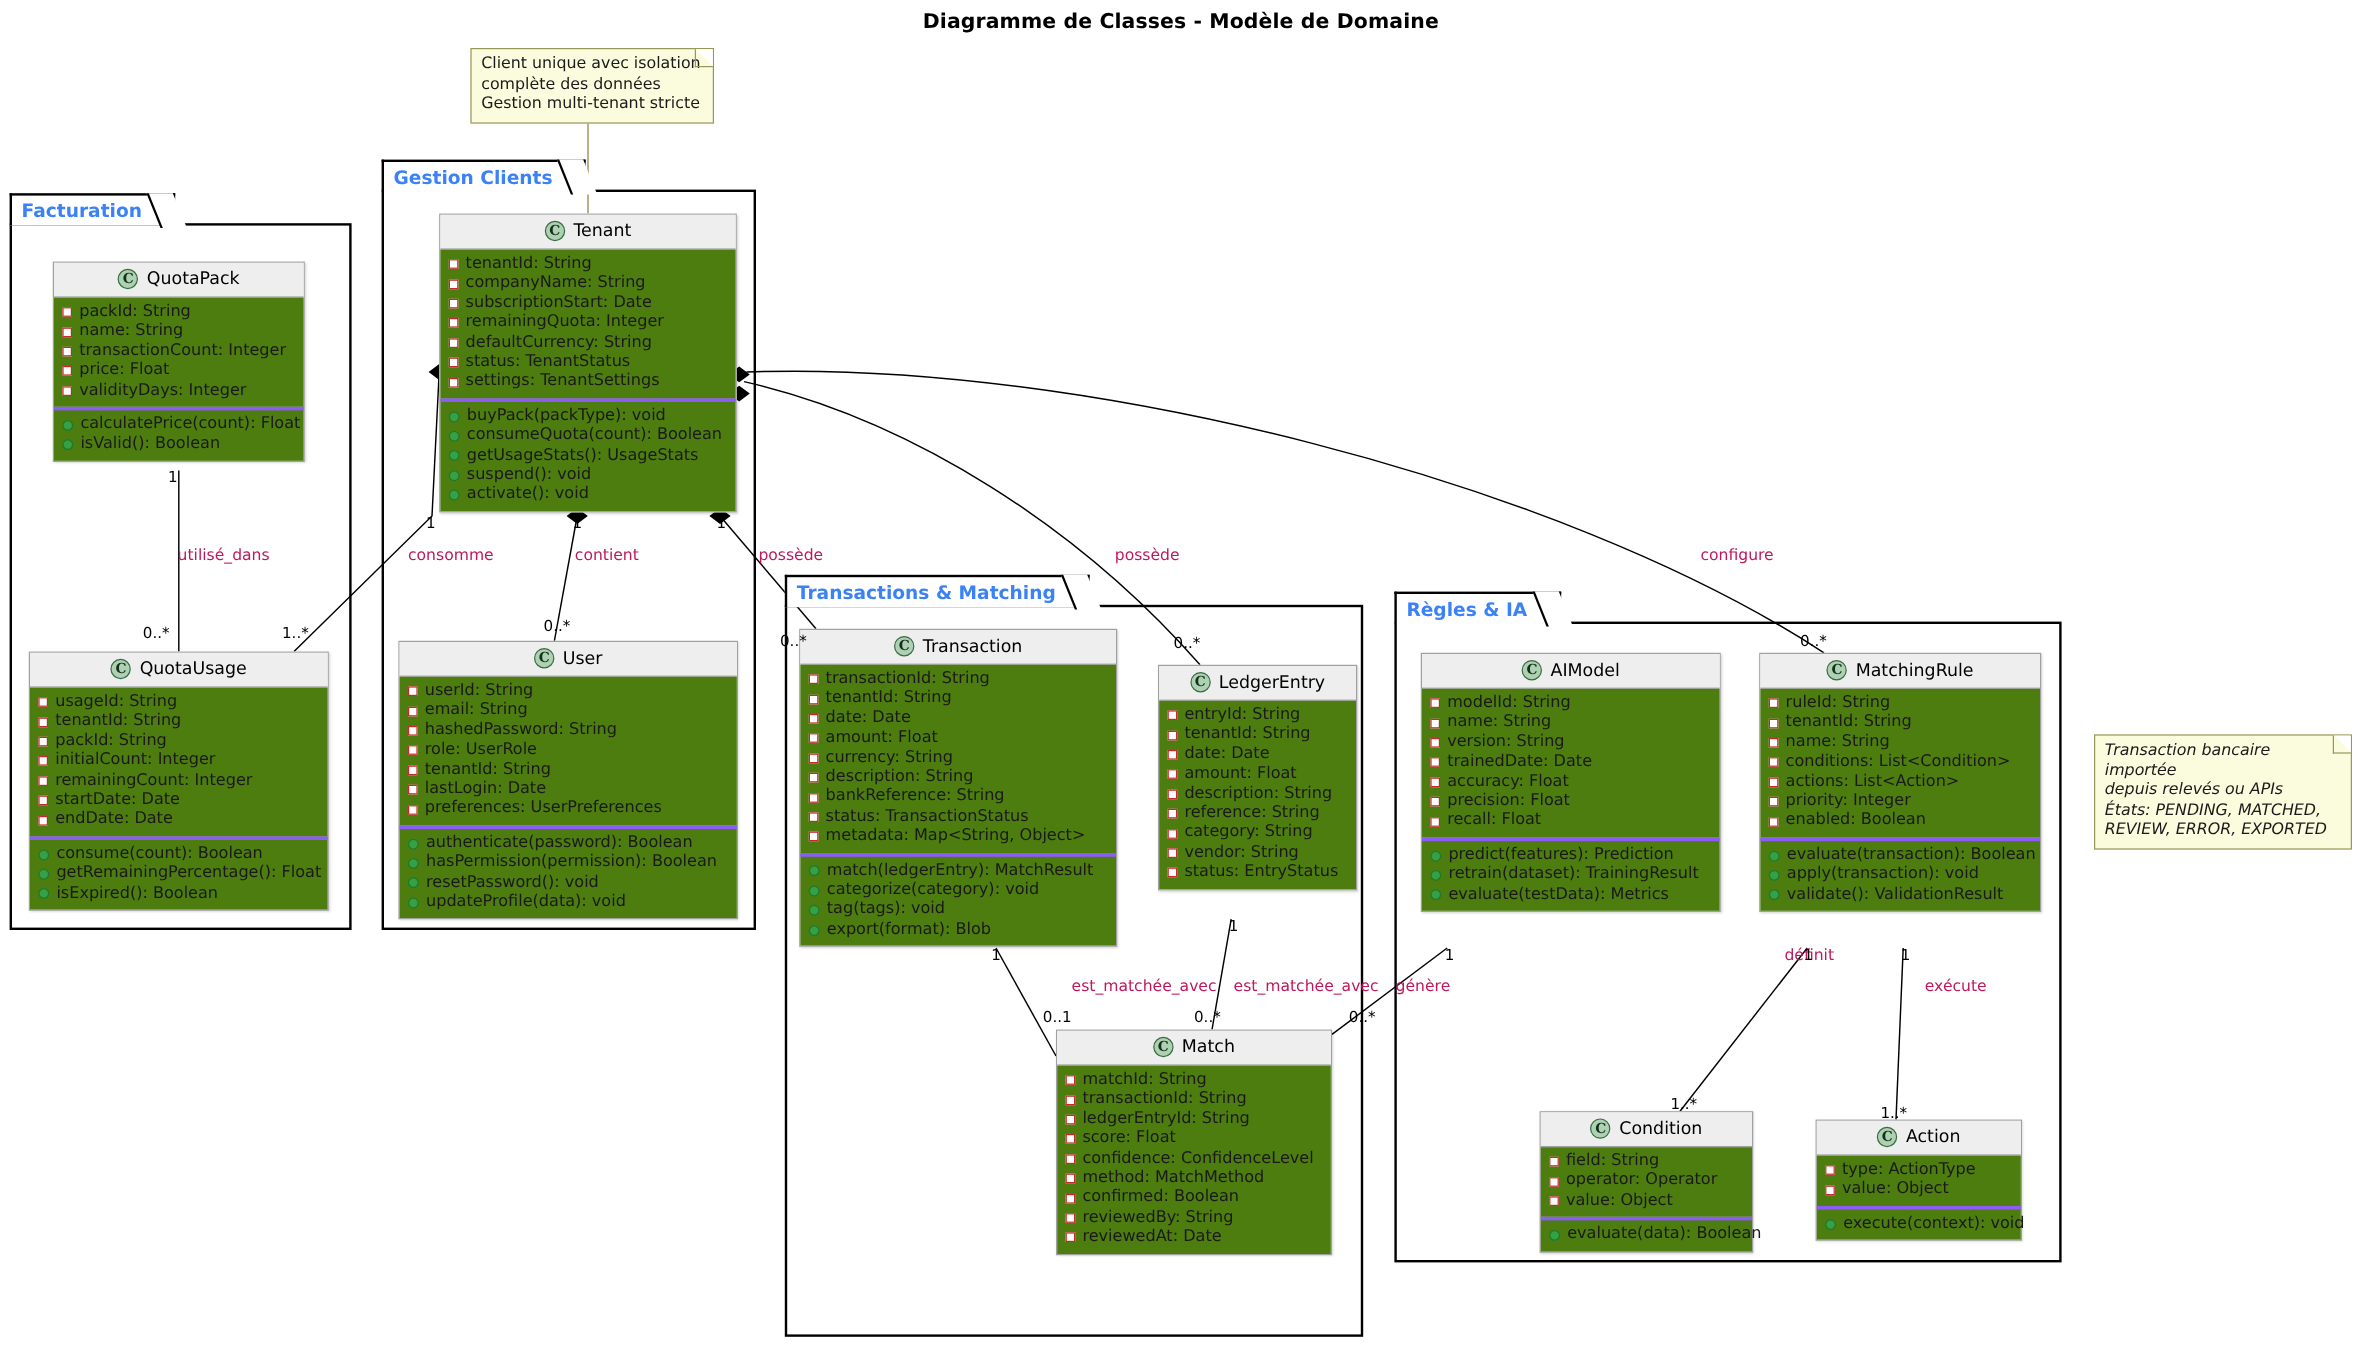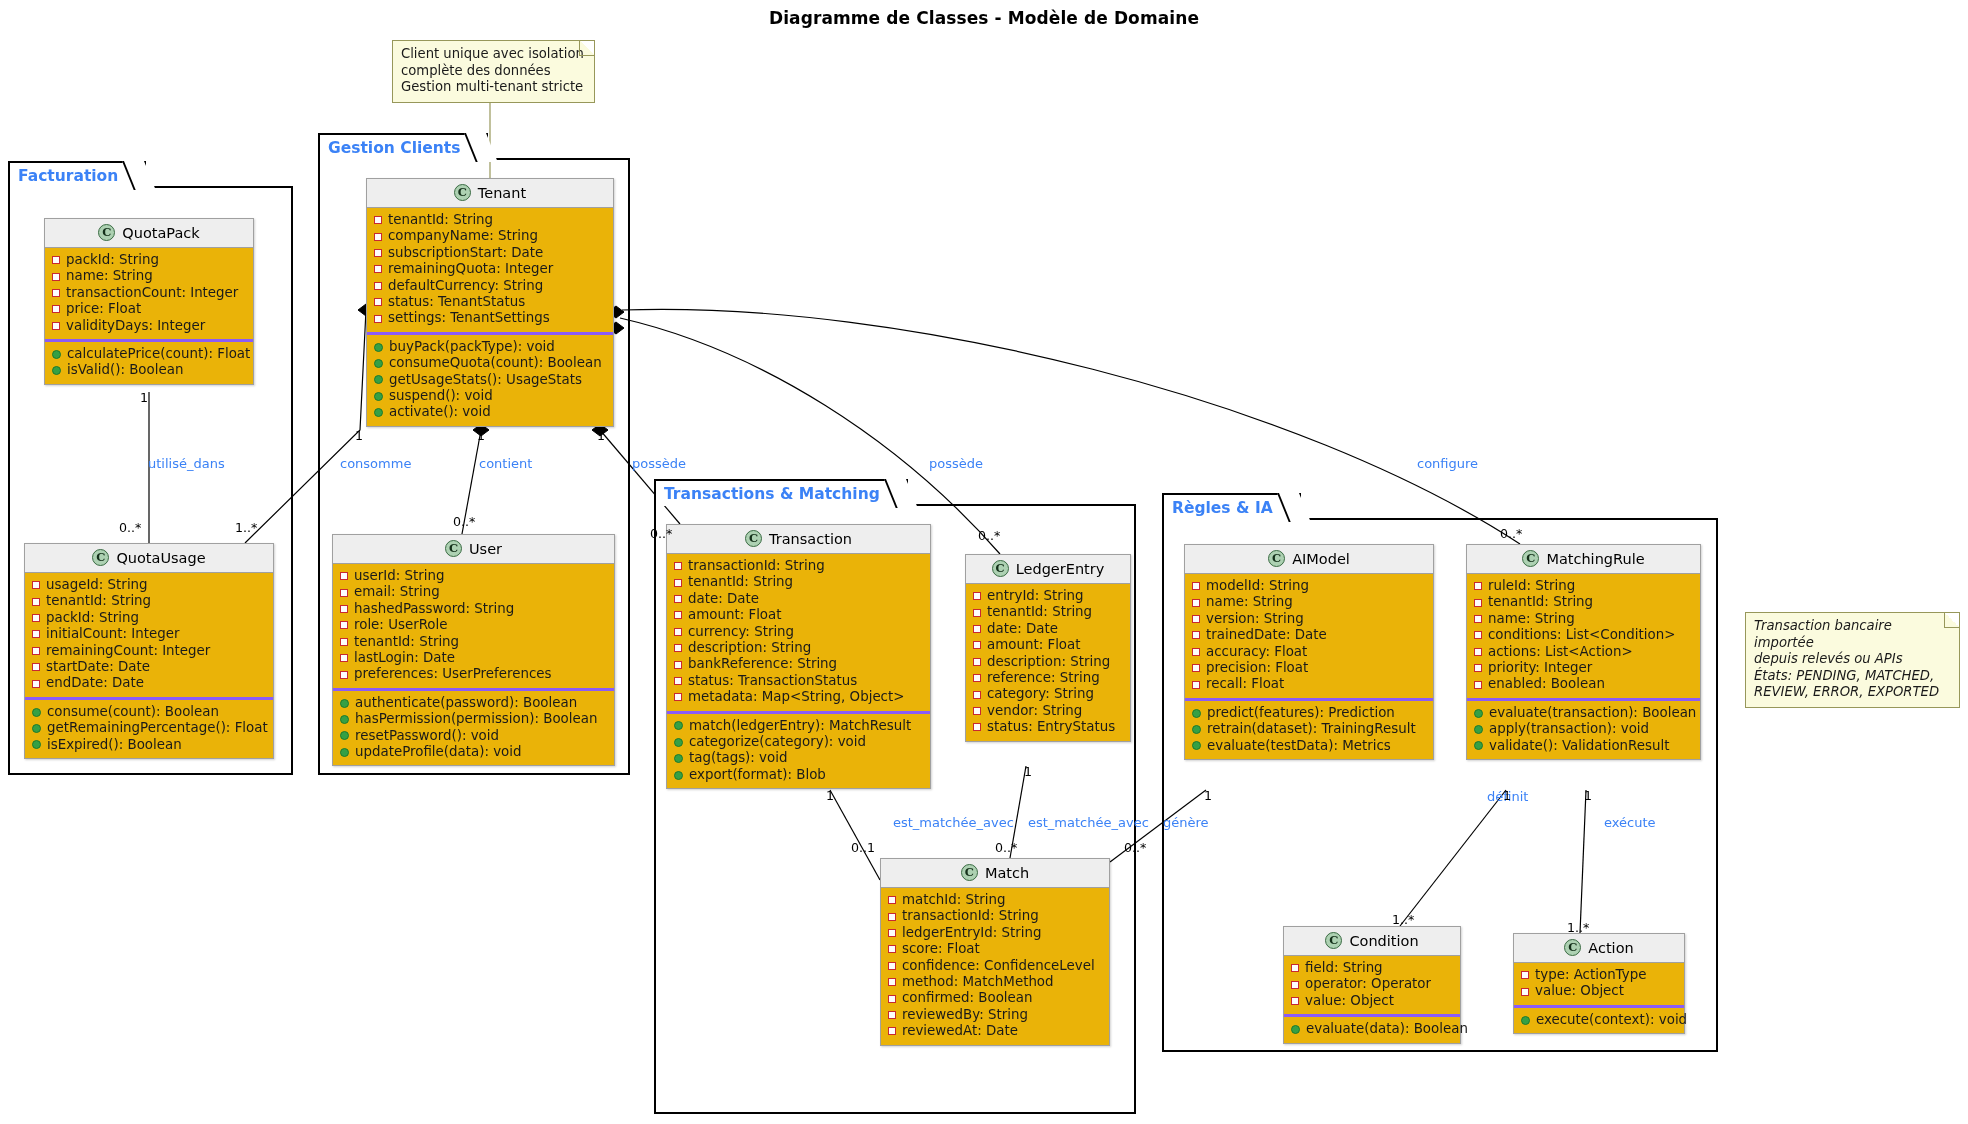--- a/index.html
+++ b/index.html
@@ -99,21 +99,21 @@
     line-height: 15px;
     text-align: center;
     font-family: "DejaVu Serif", "Liberation Serif", serif;
   }
   .class-name {
     font-size: 14.5px;
     color: #000;
   }
   .uml-section {
     padding: 4px 6px 5px 7px;
-    background: #eab308;
+    background: #4d7c0f;
   }
   .uml-section + .uml-section { border-top: 3px solid #8b5cf6; }
   .uml-row {
     display: flex;
     align-items: center;
     gap: 6px;
     line-height: 16.4px;
     white-space: nowrap;
     font-size: 13.4px;
   }
@@ -152,21 +152,21 @@
     width: 14px; height: 14px;
     background: linear-gradient(225deg, #ffffff 50%, transparent 50%);
     border-left: 1px solid #97975a;
     border-bottom: 1px solid #97975a;
   }
 
   
   .edge-label {
     position: absolute;
     font-size: 13px;
-    color: #3b82f6;
+    color: #be185d;
     white-space: nowrap;
     background: transparent;
   }
   .mult-label {
     position: absolute;
     font-size: 12.6px;
     color: #000;
     white-space: nowrap;
   }
 </style>
@@ -745,21 +745,21 @@
       <div class="mult-label" style="left: 453px; top: 514px;">0..*</div>
       <div class="edge-label" style="left: 632px; top: 456px;">possède</div>
       <div class="mult-label" style="left: 597px; top: 428px;">1</div>
       <div class="mult-label" style="left: 650px; top: 526px;">0..*</div>
       <div class="edge-label" style="left: 929px; top: 456px;">possède</div>
       <div class="mult-label" style="left: 978px; top: 528px;">0..*</div>
       <div class="edge-label" style="left: 1417px; top: 456px;">configure</div>
       <div class="mult-label" style="left: 1500px; top: 526px;">0..*</div>
       <div class="edge-label" style="left: 893px; top: 815px;">est_matchée_avec</div>
       <div class="mult-label" style="left: 826px; top: 788px;">1</div>
-      <div class="mult-label" style="left: 851px; top: 840px;">0..1</div>
+      <div class="mult-label" style="left: 869px; top: 840px;">0..1</div>
       <div class="edge-label" style="left: 1028px; top: 815px;">est_matchée_avec</div>
       <div class="mult-label" style="left: 1024px; top: 764px;">1</div>
       <div class="mult-label" style="left: 995px; top: 840px;">0..*</div>
       <div class="edge-label" style="left: 1163px; top: 815px;">génère</div>
       <div class="mult-label" style="left: 1204px; top: 788px;">1</div>
       <div class="mult-label" style="left: 1124px; top: 840px;">0..*</div>
       <div class="edge-label" style="left: 1487px; top: 789px;">définit</div>
       <div class="mult-label" style="left: 1503px; top: 788px;">1</div>
       <div class="mult-label" style="left: 1392px; top: 912px;">1..*</div>
       <div class="edge-label" style="left: 1604px; top: 815px;">exécute</div>

